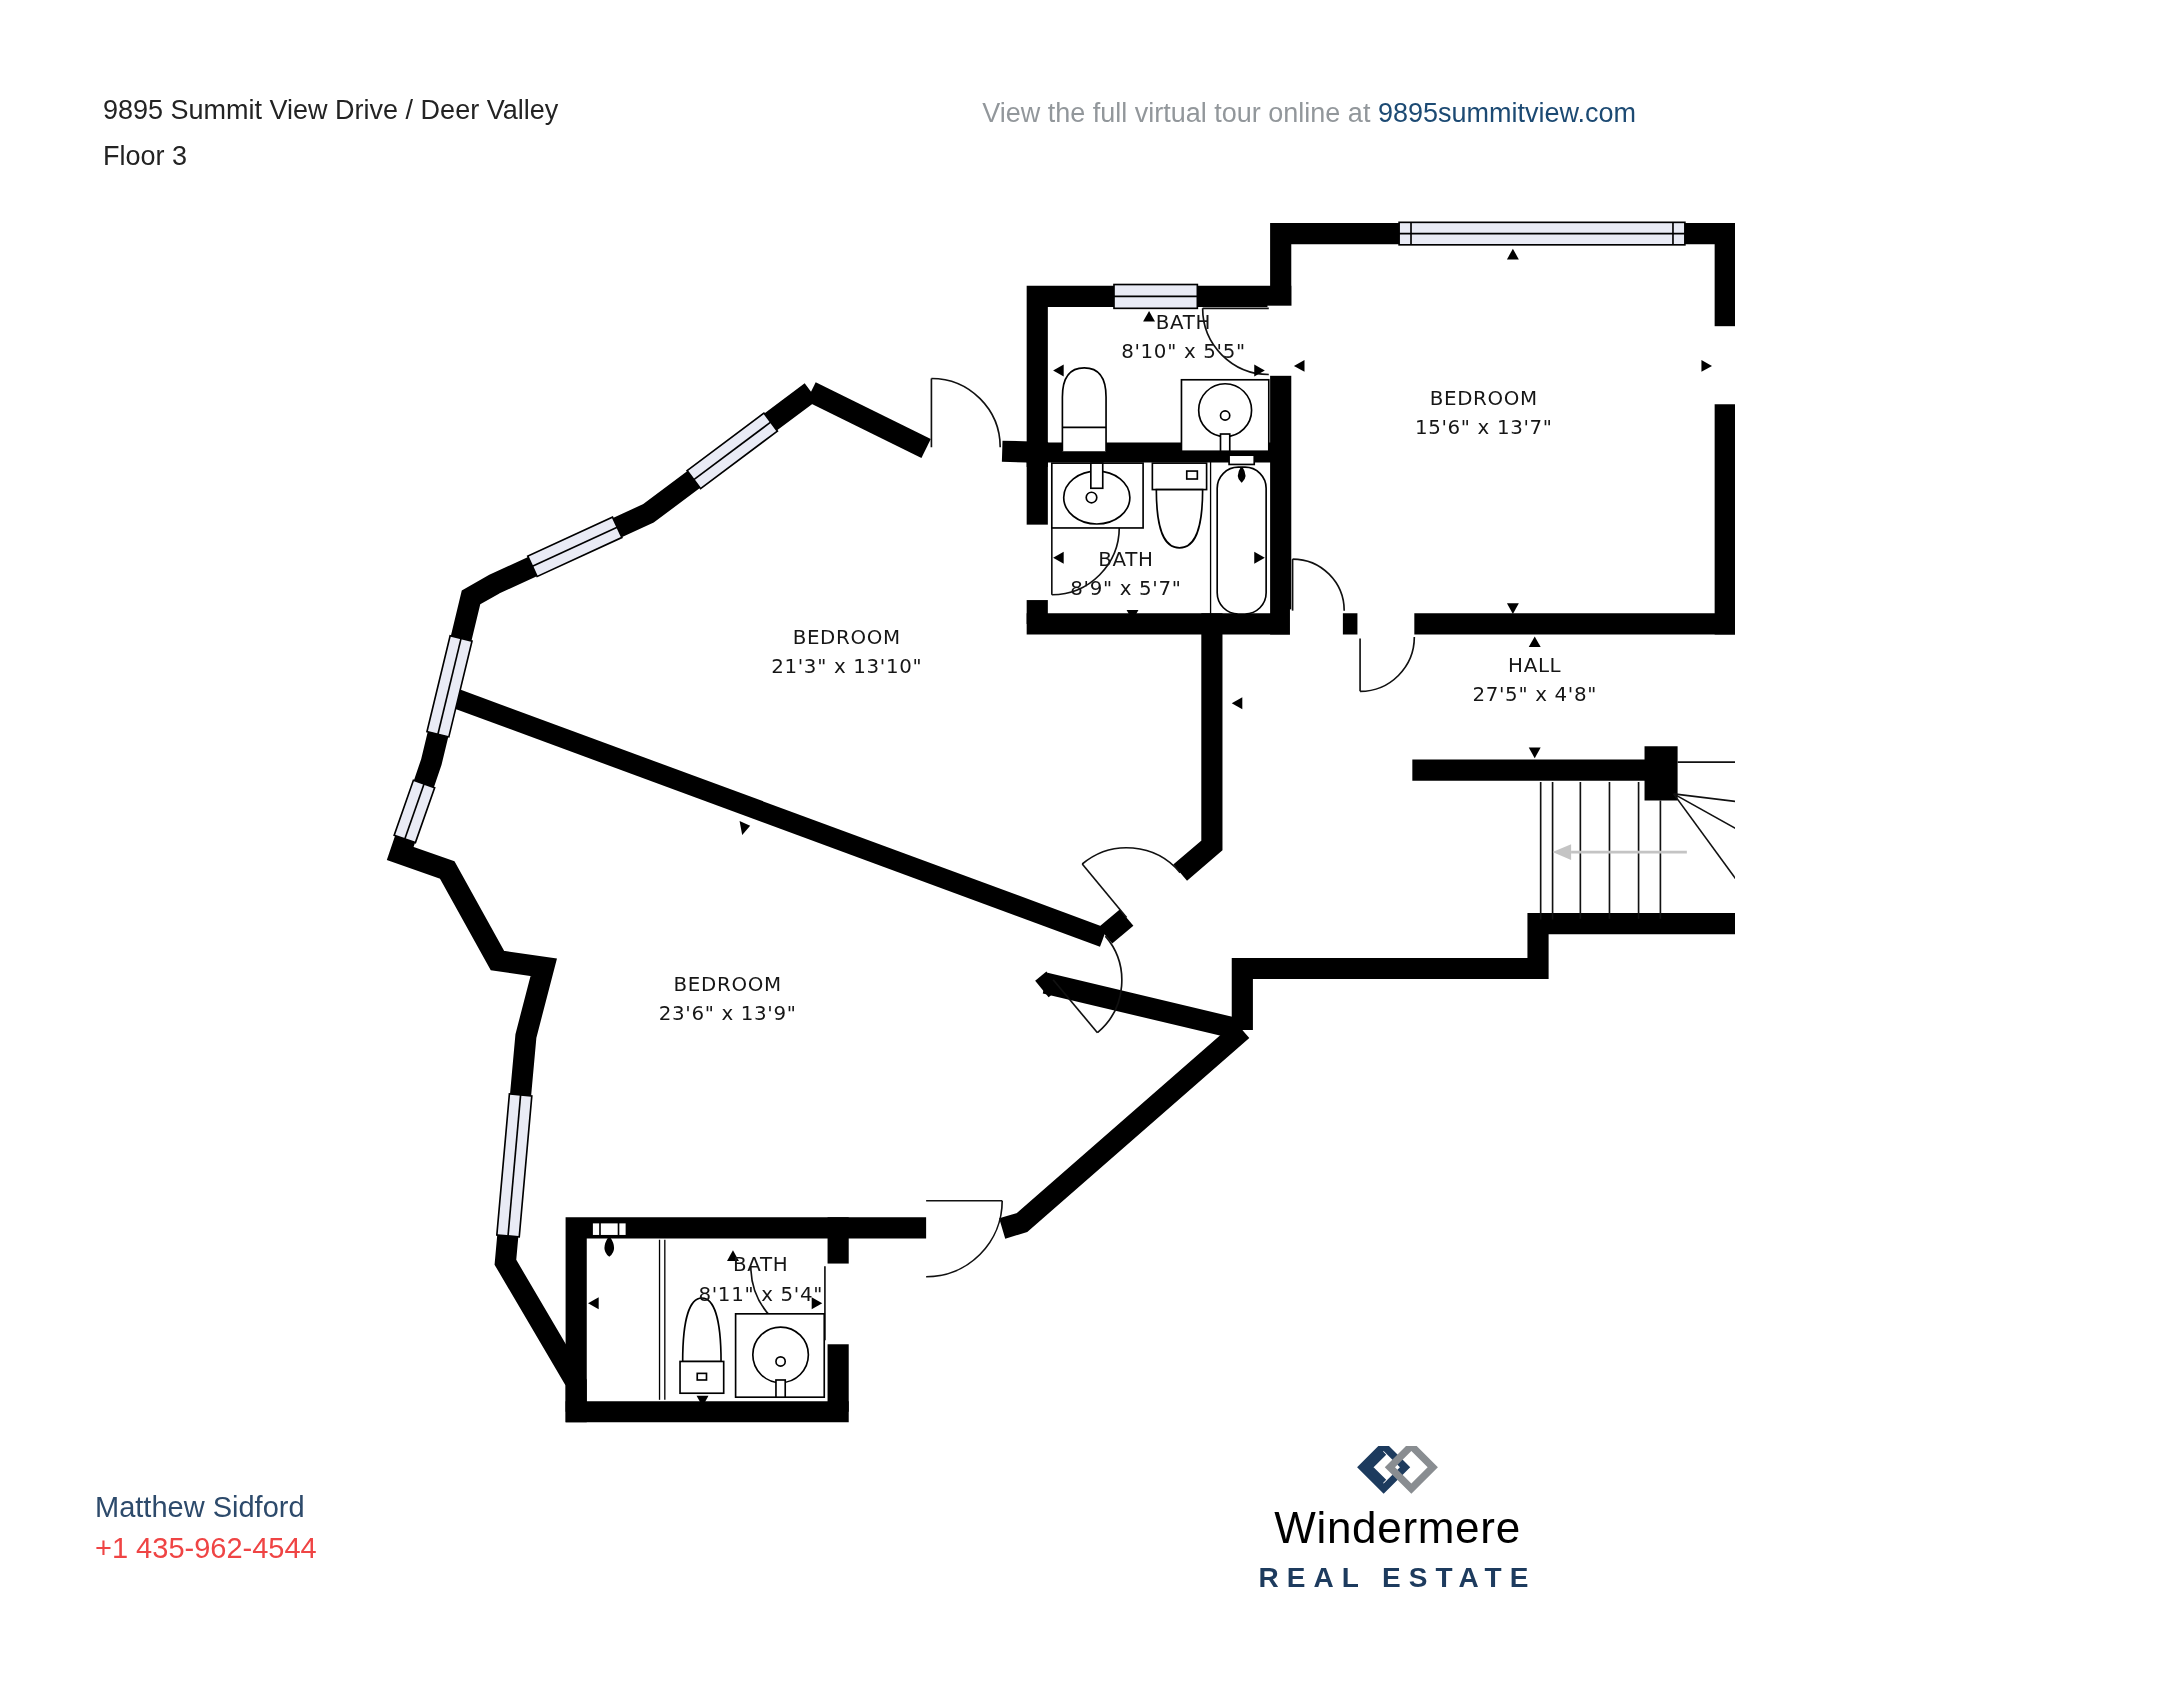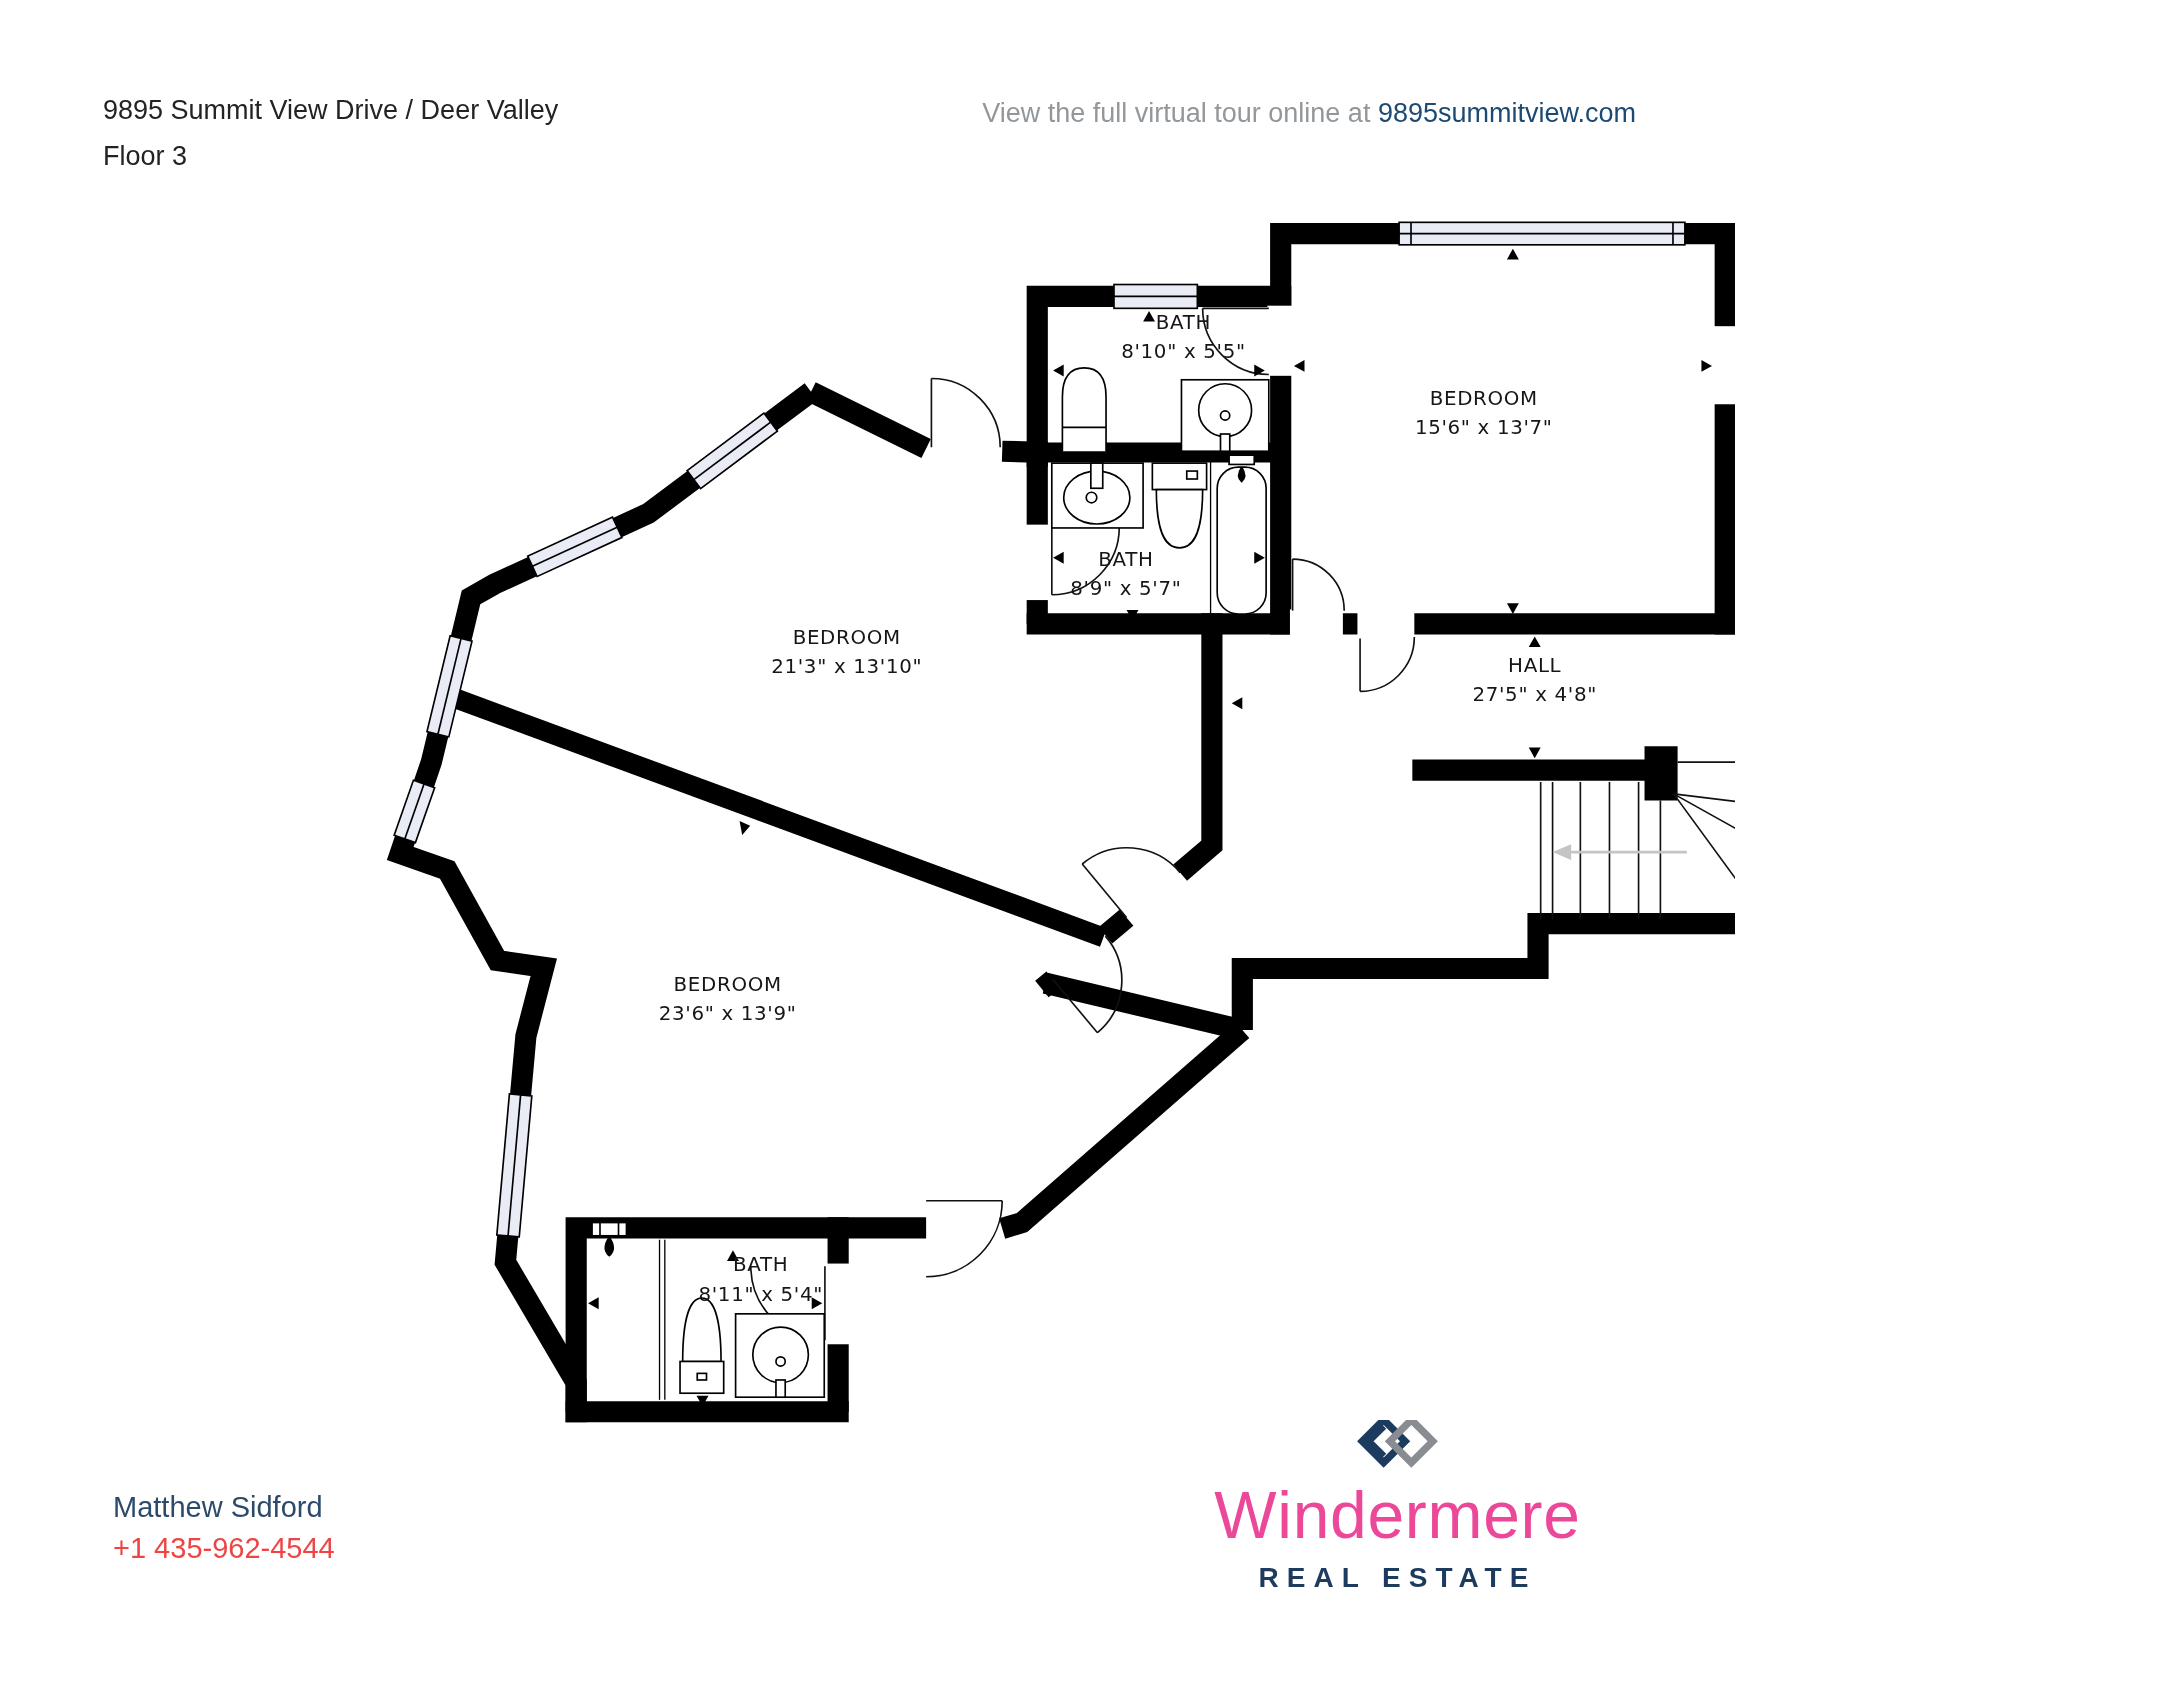--- a/index.html
+++ b/index.html
@@ -2,25 +2,25 @@
 <html style="font-size:10.6px"><head>
 <meta charset="utf-8">
 <style>
   html,body{margin:0;padding:0;background:#ffffff;}
   .page{position:relative;width:1735px;height:1687px;background:#fff;overflow:hidden;
         font-family:"Liberation Sans",sans-serif;}
   .hdr{position:absolute;left:103px;top:87px;font-size:27px;line-height:46px;color:#232323;}
   .hdr .line2{display:block;}
   .tour{position:absolute;top:98px;right:99px;font-size:27px;color:#92979b;}
   .tour a{color:#1c4a73;text-decoration:none;}
-  .agent{position:absolute;left:113px;bottom:118px;font-size:29px;line-height:41px;}
+  .agent{position:absolute;left:95px;bottom:118px;font-size:29px;line-height:41px;}
   .agent .name{color:#2d4a6b;}
   .agent .phone{color:#ef4444;}
   .brand{position:absolute;right:106px;bottom:93px;width:463px;text-align:center;}
-  .brand .wordmark{font-size:66px;color:#ec4899;letter-spacing:0.7px;}
+  .brand .wordmark{font-size:44px;color:#000000;letter-spacing:0.7px;}
   .brand .tagline{font-size:28px;font-weight:bold;color:#1d3b5e;letter-spacing:8px;margin-top:9.3px;}
   .brand .mark{margin:0 auto 4px auto;width:87px;height:53px;}
   svg text.rn{font-family:"DejaVu Sans",sans-serif;font-size:30px;fill:#161616;letter-spacing:1px;
               text-anchor:middle;}
   .plan-abs{position:absolute;left:0;top:0;}
 </style>
 </head>
 <body>
 
 <div class="page">

